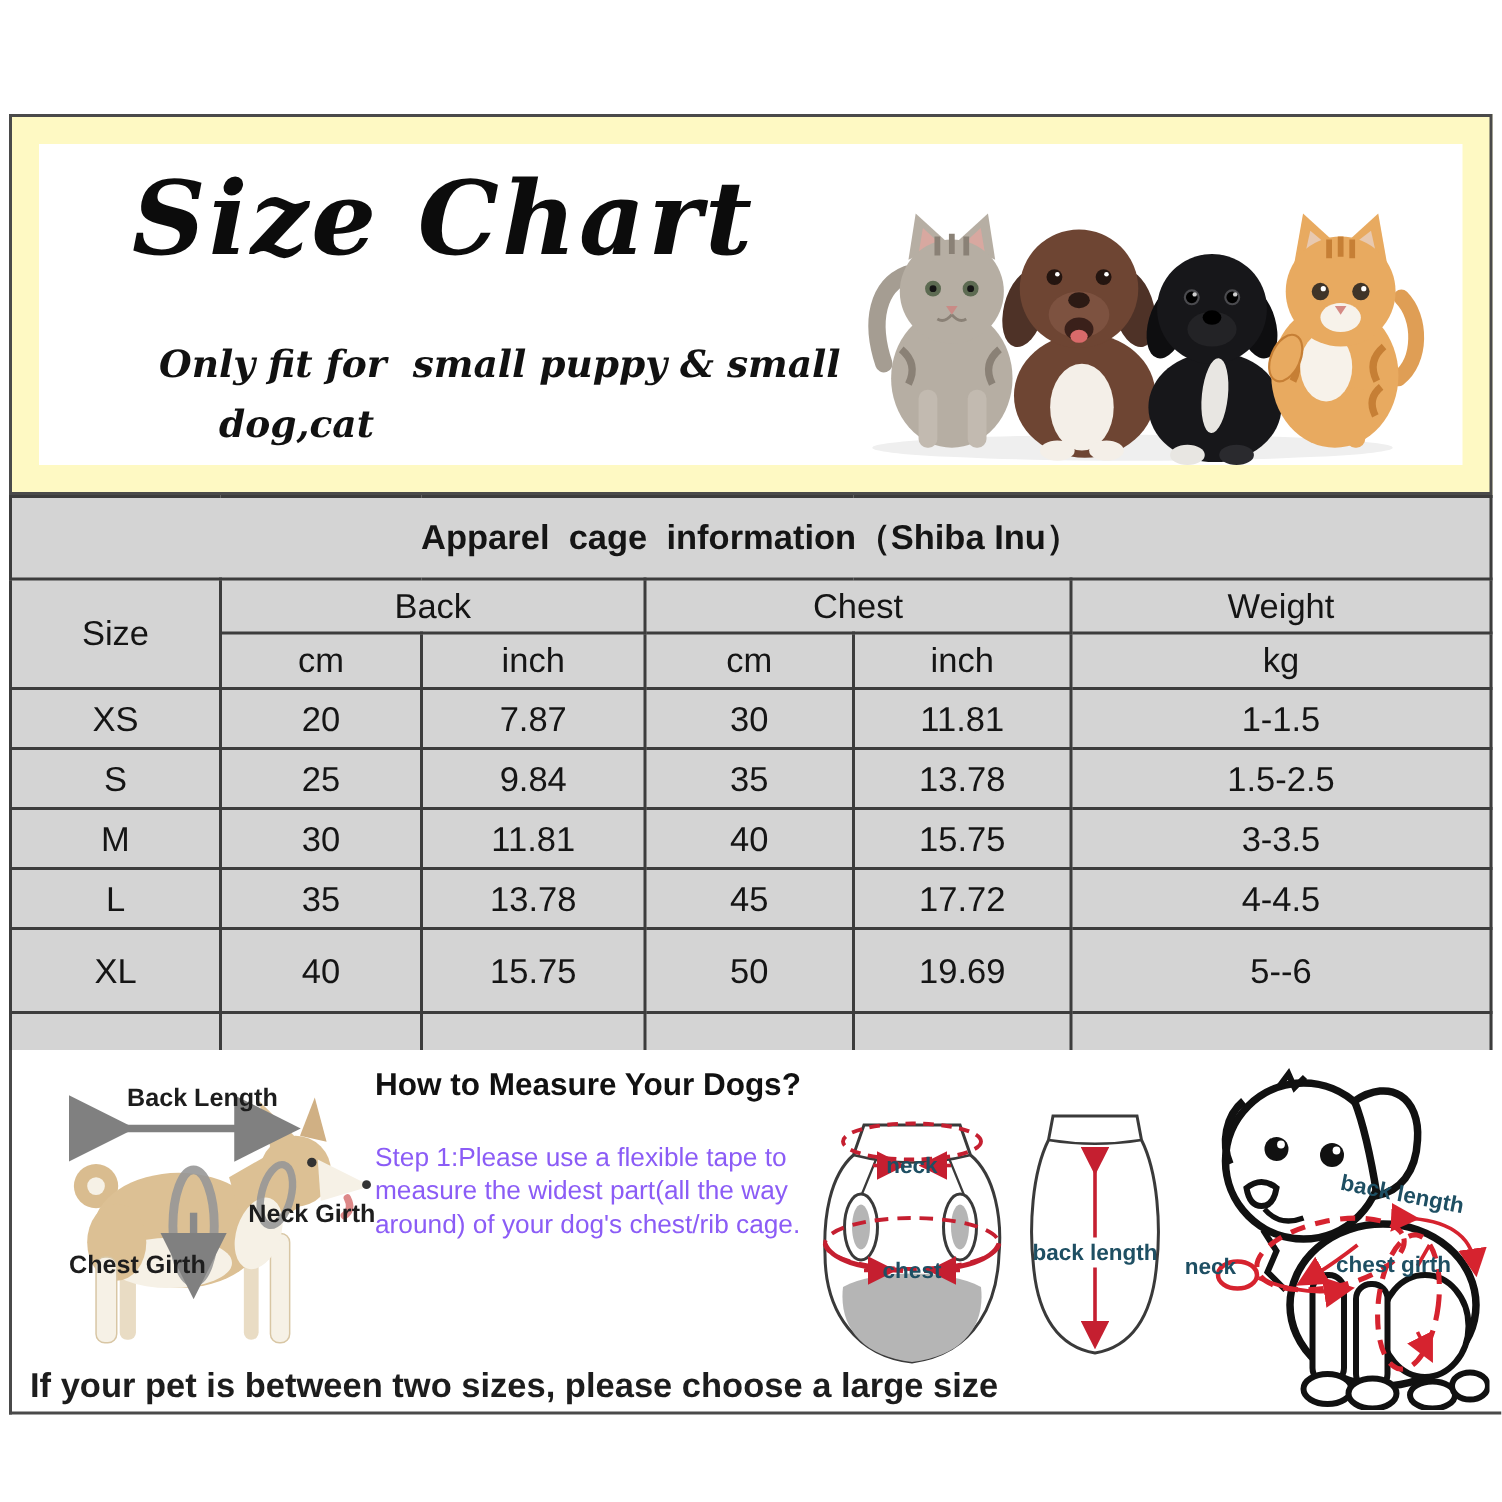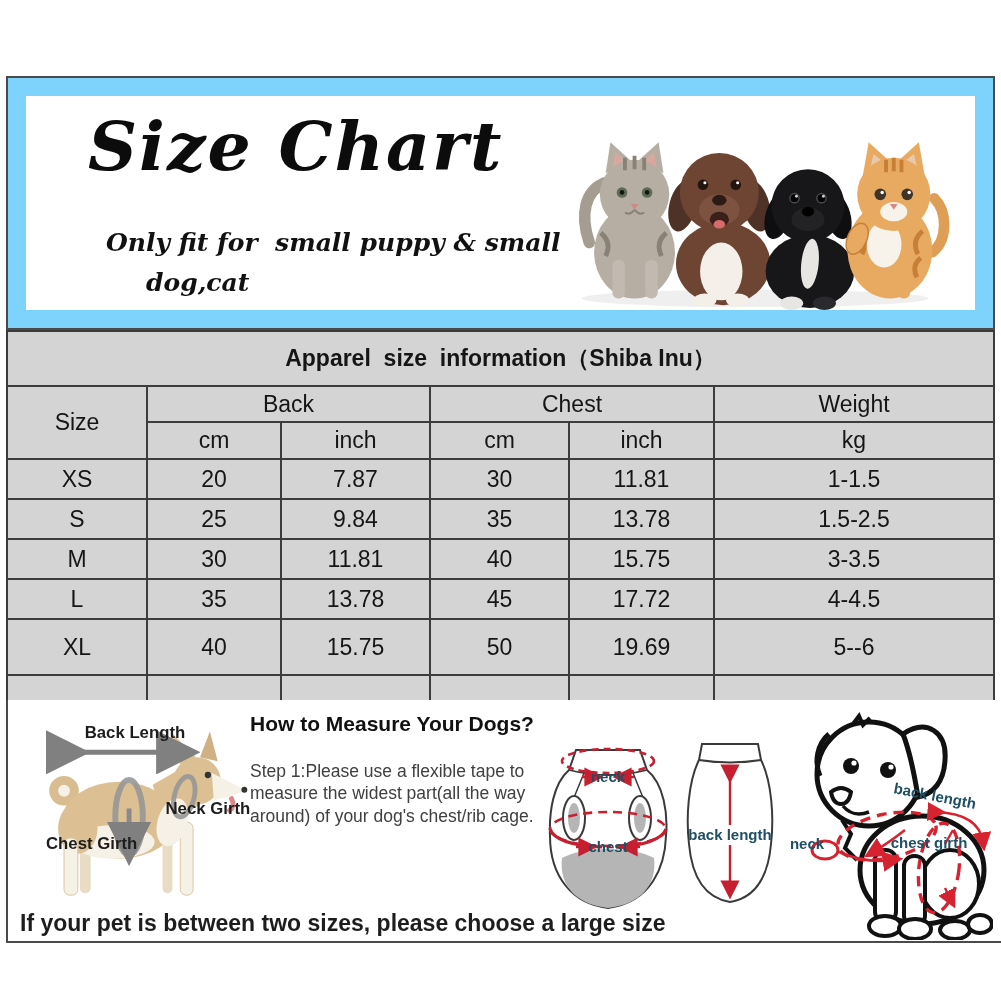--- a/index.html
+++ b/index.html
@@ -1,21 +1,21 @@
 <!DOCTYPE html>
 <html><head>
 <meta charset="utf-8">
 <style>
   html,body{margin:0;padding:0;background:#fff;}
   .page{position:relative;width:1001px;height:1001px;background:#fff;overflow:hidden;
         font-family:"Liberation Sans",sans-serif;color:#151515;}
 
   
   .header-box{position:absolute;left:6px;top:76px;width:985px;height:250px;
-              border:2px solid #4a4a4a;background:#7dd3fc;}
+              border:2px solid #4a4a4a;background:#fef9c3;}
   .header-inner{position:absolute;left:18px;top:18px;right:18px;bottom:18px;background:#fff;}
   .header-title{position:absolute;left:62px;top:10px;font-family:"DejaVu Serif",serif;
                 font-weight:bold;font-style:italic;font-size:68px;letter-spacing:2px;color:#0c0c0c;}
   .header-sub{position:absolute;left:80px;font-family:"DejaVu Serif",serif;font-weight:bold;
               font-style:italic;font-size:25px;color:#111;white-space:pre;}
   .sub1{top:132px;} .sub2{top:172px;margin-left:40px;}
   .pets-photo{position:absolute;left:528px;top:2px;width:402px;height:212px;}
 
   
   .table-box{position:absolute;left:6px;top:330px;width:989px;}
@@ -24,21 +24,21 @@
                       font-size:23px;color:#151515;padding:0;overflow:hidden;}
   .title-cell{font-weight:bold;font-size:26px;white-space:pre;color:#101010;}
   .hdr{font-size:24px;}
 
   
   .measure-box{position:absolute;left:6px;top:700px;width:985px;height:241px;background:#fff;
                border:2px solid #4a4a4a;border-top:none;padding-left:11px;}
   .dog-svg{position:absolute;left:6px;top:6px;}
   .howto{position:absolute;left:242px;top:12px;width:296px;}
   .howto-heading{font-size:21px;font-weight:bold;color:#111;margin:0 0 24px 0;}
-  .howto p{font-size:17.5px;line-height:1.28;color:#404040;margin:0 0 22px 0;}
+  .howto p{font-size:17.5px;line-height:1.28;color:#8b5cf6;margin:0 0 22px 0;}
   .garment-front-svg{position:absolute;left:532px;top:34px;overflow:visible;}
   .garment-back-svg{position:absolute;left:672px;top:32px;overflow:visible;}
   .puppy-svg{position:absolute;left:779px;top:2px;}
   .footer-note{position:absolute;left:12px;top:210px;font-size:23px;font-weight:600;color:#1d1d1d;text-align:right;}
 
   
   text.meas-label{font-family:"Liberation Sans",sans-serif;font-weight:bold;}
   text.black-label{fill:#1d1d1d;font-size:17px;}
   text.teal-label{fill:#1e4f63;font-size:15px;}
 </style>
@@ -139,21 +139,21 @@
       <colgroup>
         <col style="width:140px">
           <col style="width:134px">
           <col style="width:149px">
         <col style="width:139px">
           <col style="width:145px">
           <col>
       </colgroup>
       <tbody>
       <tr style="height:55px">
-        <td colspan="6" class="title-cell">Apparel  size  information（Shiba Inu）</td>
+        <td colspan="6" class="title-cell">Apparel  cage  information（Shiba Inu）</td>
       </tr>
       <tr style="height:36px">
         <td rowspan="2" class="hdr">Size</td>
         <td colspan="2" class="hdr">Back</td>
         <td colspan="2" class="hdr">Chest</td>
         <td class="hdr">Weight</td>
       </tr>
       <tr style="height:37px">
         <td>cm</td>
         <td>inch</td>

